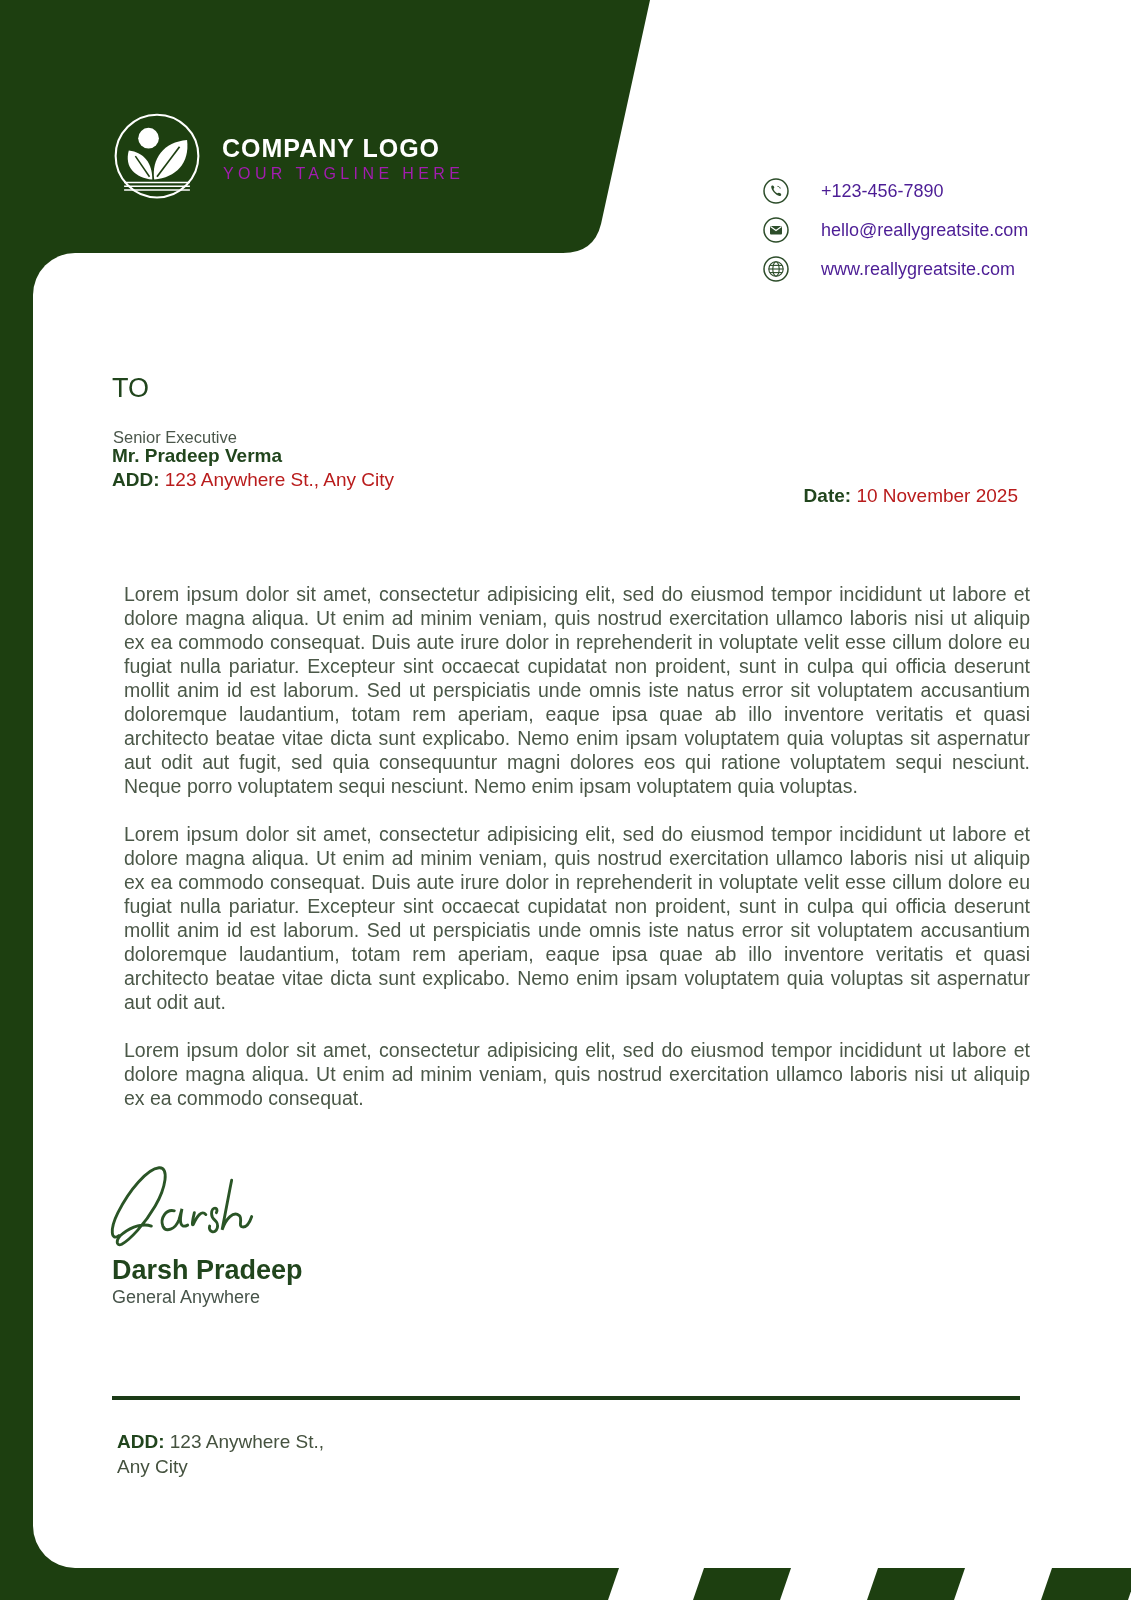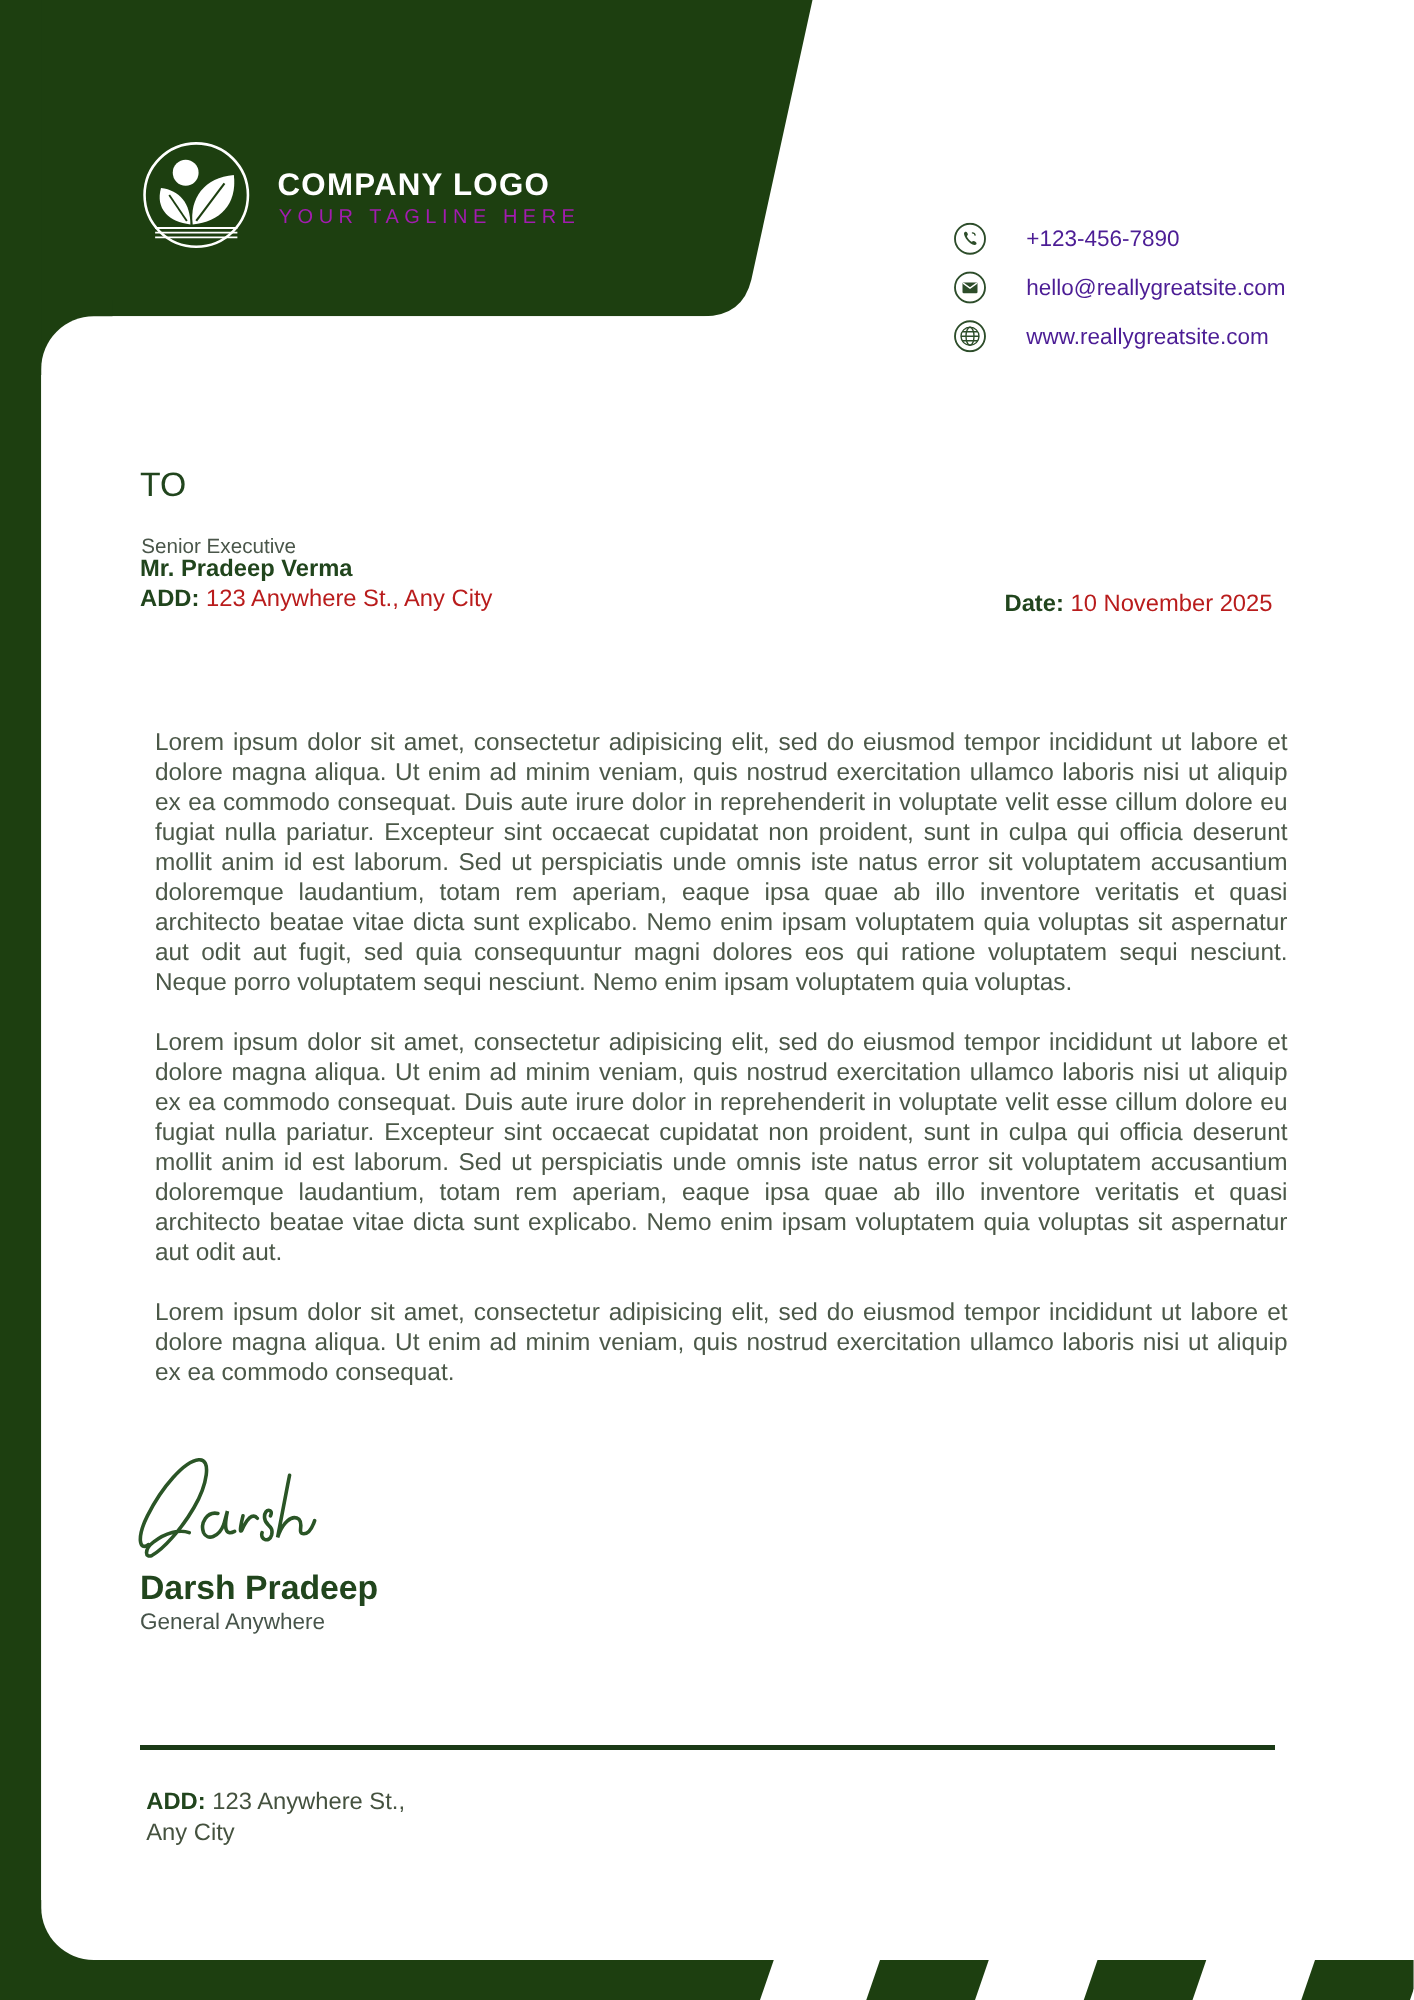--- a/index.html
+++ b/index.html
@@ -40,21 +40,21 @@
 
   
   .to-heading{position:absolute;left:112px;top:374px;font-size:27px;line-height:28px;color:#21451d;}
   .to-name{position:absolute;left:112px;top:399px;font-size:19px;line-height:29px;font-weight:bold;color:#21451d;margin-top:42px;}
   .to-title{position:absolute;left:113px;top:427px;font-size:16.5px;line-height:20px;color:#4a564a;}
 
   .meta-row{position:absolute;left:112px;top:469px;width:906px;height:22px;font-size:19px;line-height:22px;}
   .meta-label{font-weight:bold;color:#21451d;}
   .meta-value{color:#b91c1c;}
   .meta-addr{position:absolute;left:0;top:0;white-space:nowrap;}
-  .meta-date{position:absolute;right:0;top:4px;white-space:nowrap;text-align:center;margin-left:28px;}
+  .meta-date{position:absolute;right:0;top:16px;white-space:nowrap;text-align:center;margin-left:28px;}
 
   
   .letter-body{
     position:absolute;left:124px;top:582px;width:906px;
     font-size:19.5px;line-height:24px;color:#4b5848;text-align:justify;
   }
   .letter-body p{margin:24px 0 0 0;padding:0;}
   .letter-body p:first-child{margin-top:0;}
 
   

